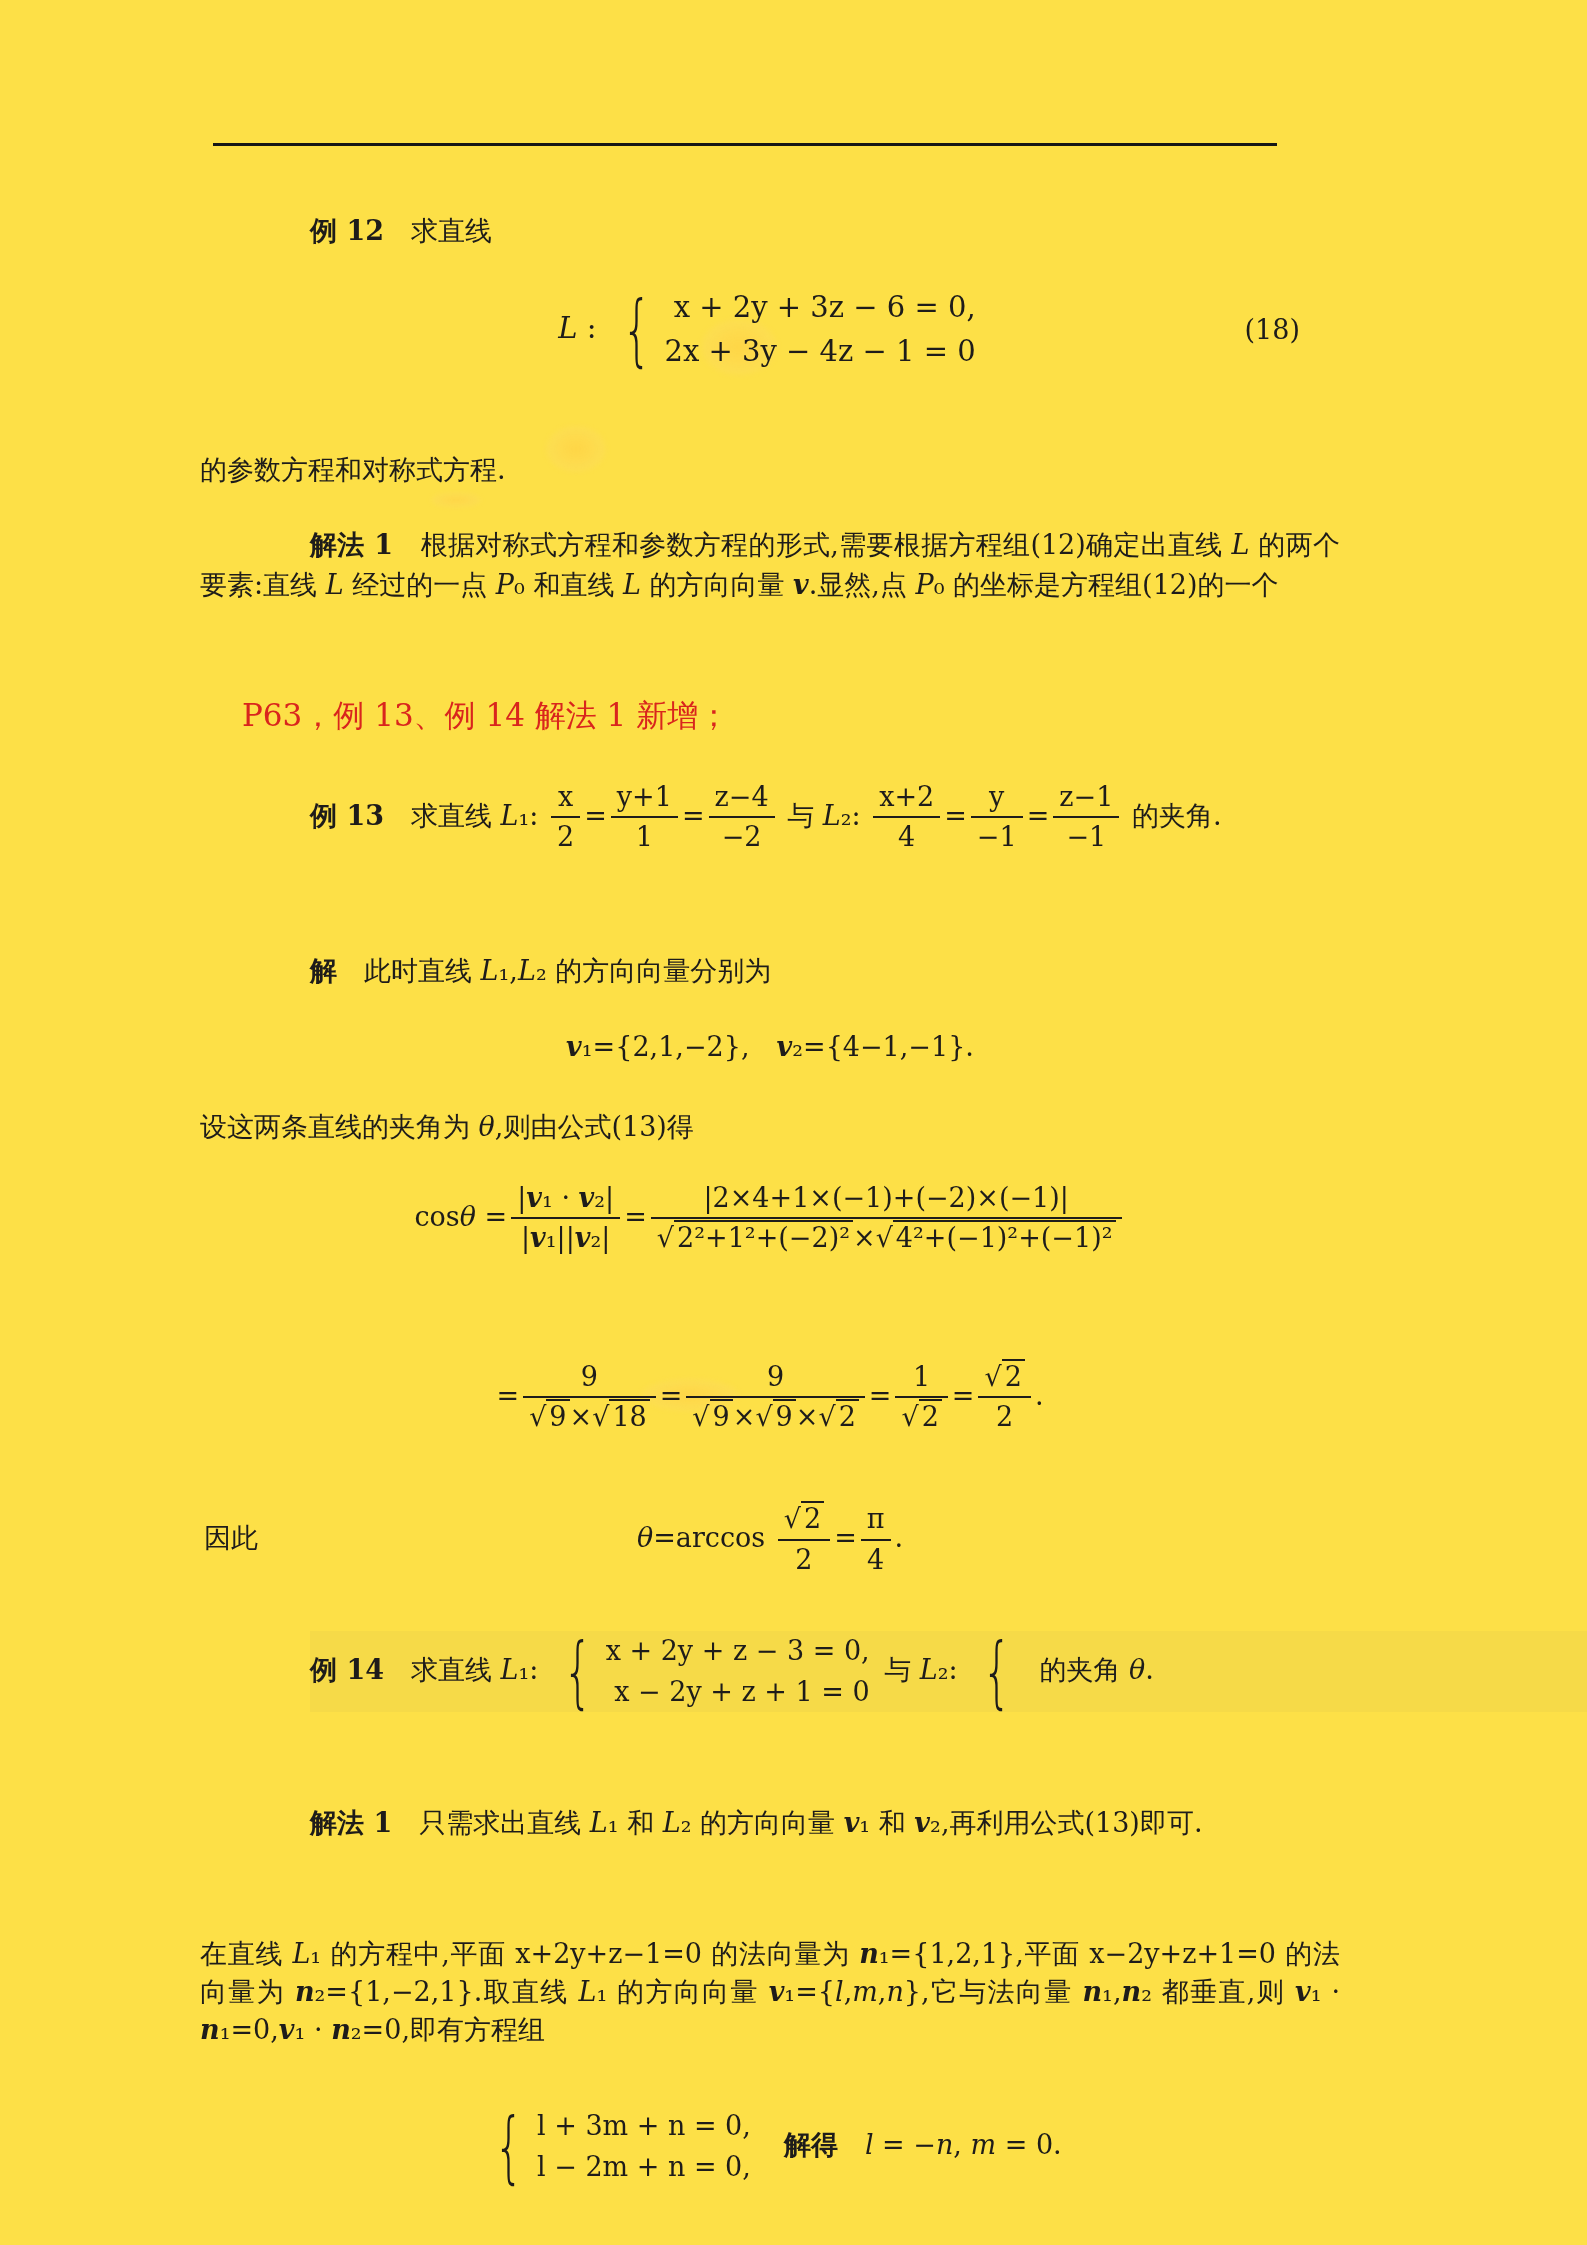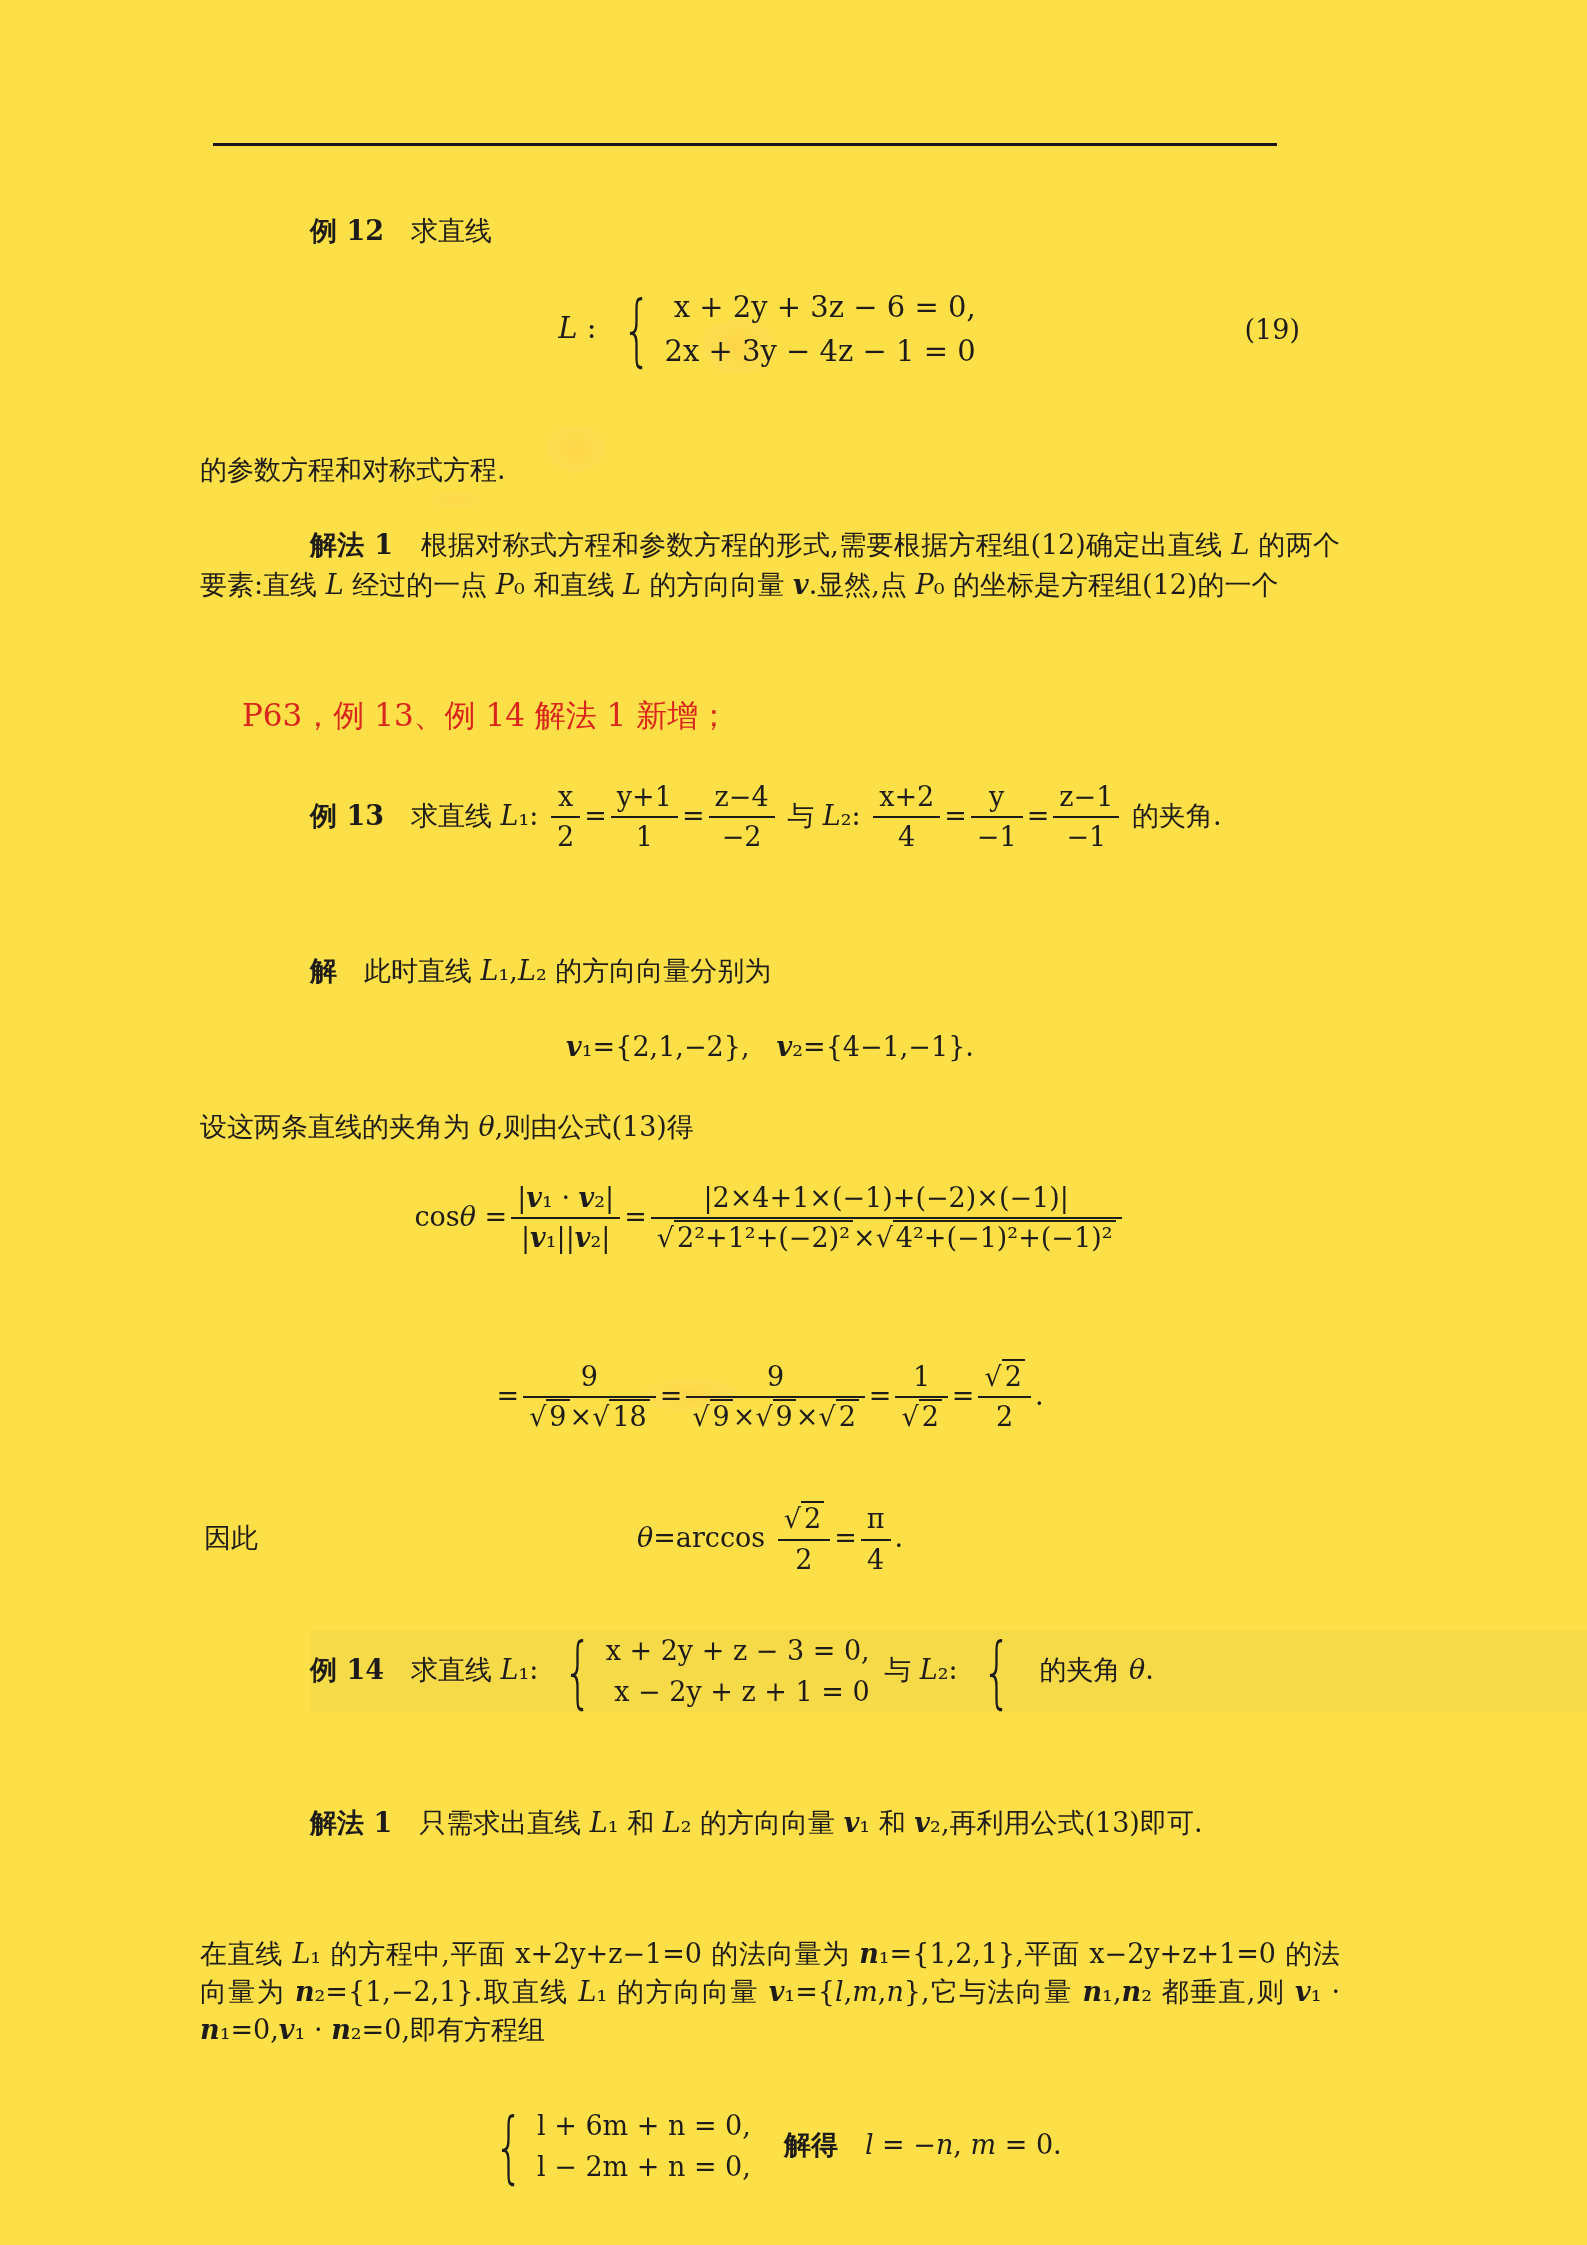--- a/index.html
+++ b/index.html
@@ -54,21 +54,21 @@
 
   <div class="abs scan content indent1" style="top:212px;"><b>例 12</b>　求直线</div>
   <div class="abs scan content col eqrow center" style="top:248px;">
     <span><i>L</i> : <span class="cases">
           <span class="cbr">{</span>
           <span class="ceq">
             <span>x + 2y + 3z − 6 = 0,</span>
             <span>2x + 3y − 4z − 1 = 0</span>
           </span>
         </span></span>
-    <span class="eqnum">(19)</span>
+    <span class="eqnum">(18)</span>
   </div>
   <div class="abs scan content" style="left:200px;top:326px;">的参数方程和对称式方程.</div>
   <div class="abs scan content col justify para-indent" style="top:362px;line-height:40px;"><b>解法 1</b>　根据对称式方程和参数方程的形式,需要根据方程组(12)确定出直线 <i>L</i> 的两个要素:直线 <i>L</i> 经过的一点 <i>P</i>₀ 和直线 <i>L</i> 的方向向量 <b><i>v</i></b>.显然,点 <i>P</i>₀ 的坐标是方程组(12)的一个</div>
 
   <div class="abs red content" style="left:242px;top:452px;">P63，例 13、例 14 解法 1 新增；</div>
 
   <div class="abs scan content indent1" style="top:498px;"><b>例 13</b>　求直线 <i>L</i>₁: <span class="frac"><span class="fn">x</span><span class="fd">2</span></span>=<span class="frac"><span class="fn">y+1</span><span class="fd">1</span></span>=<span class="frac"><span class="fn">z−4</span><span class="fd">−2</span></span> 与 <i>L</i>₂: <span class="frac"><span class="fn">x+2</span><span class="fd">4</span></span>=<span class="frac"><span class="fn">y</span><span class="fd">−1</span></span>=<span class="frac"><span class="fn">z−1</span><span class="fd">−1</span></span> 的夹角.</div>
   <div class="abs scan content indent1" style="top:596px;"><b>解</b>　此时直线 <i>L</i>₁,<i>L</i>₂ 的方向向量分别为</div>
   <div class="abs scan content col center" style="top:634px;"><b><i>v</i></b>₁={2,1,−2},　<b><i>v</i></b>₂={4−1,−1}.</div>
   <div class="abs scan content" style="left:200px;top:676px;">设这两条直线的夹角为 <i>θ</i>,则由公式(13)得</div>
@@ -86,18 +86,18 @@
           <span>x − 2y + z + 1 = 0</span>
         </span>
       </span> 与 <i>L</i>₂: <span class="cases">
         <span class="cbr">{</span>
       </span> 的夹角 <i>θ</i>.</div>
   <div class="abs scan content indent1" style="top:1038px;"><b>解法 1</b>　只需求出直线 <i>L</i>₁ 和 <i>L</i>₂ 的方向向量 <b><i>v</i></b>₁ 和 <b><i>v</i></b>₂,再利用公式(13)即可.</div>
   <div class="abs scan content col justify" style="top:1131px;">在直线 <i>L</i>₁ 的方程中,平面 x+2y+z−1=0 的法向量为 <b><i>n</i></b>₁={1,2,1},平面 x−2y+z+1=0 的法向量为 <b><i>n</i></b>₂={1,−2,1}.取直线 <i>L</i>₁ 的方向向量 <b><i>v</i></b>₁={<i>l</i>,<i>m</i>,<i>n</i>},它与法向量 <b><i>n</i></b>₁,<b><i>n</i></b>₂ 都垂直,则 <b><i>v</i></b>₁ · <b><i>n</i></b>₁=0,<b><i>v</i></b>₁ · <b><i>n</i></b>₂=0,即有方程组</div>
   <div class="abs scan content col center" style="top:1188px;"><span class="cases">
         <span class="cbr">{</span>
         <span class="ceq">
-          <span>l + 6m + n = 0,</span>
+          <span>l + 3m + n = 0,</span>
           <span>l − 2m + n = 0,</span>
         </span>
       </span>　<b>解得</b>　<i>l</i> = −<i>n</i>, <i>m</i> = 0.</div>
 
 </div>
 
 </body></html>

